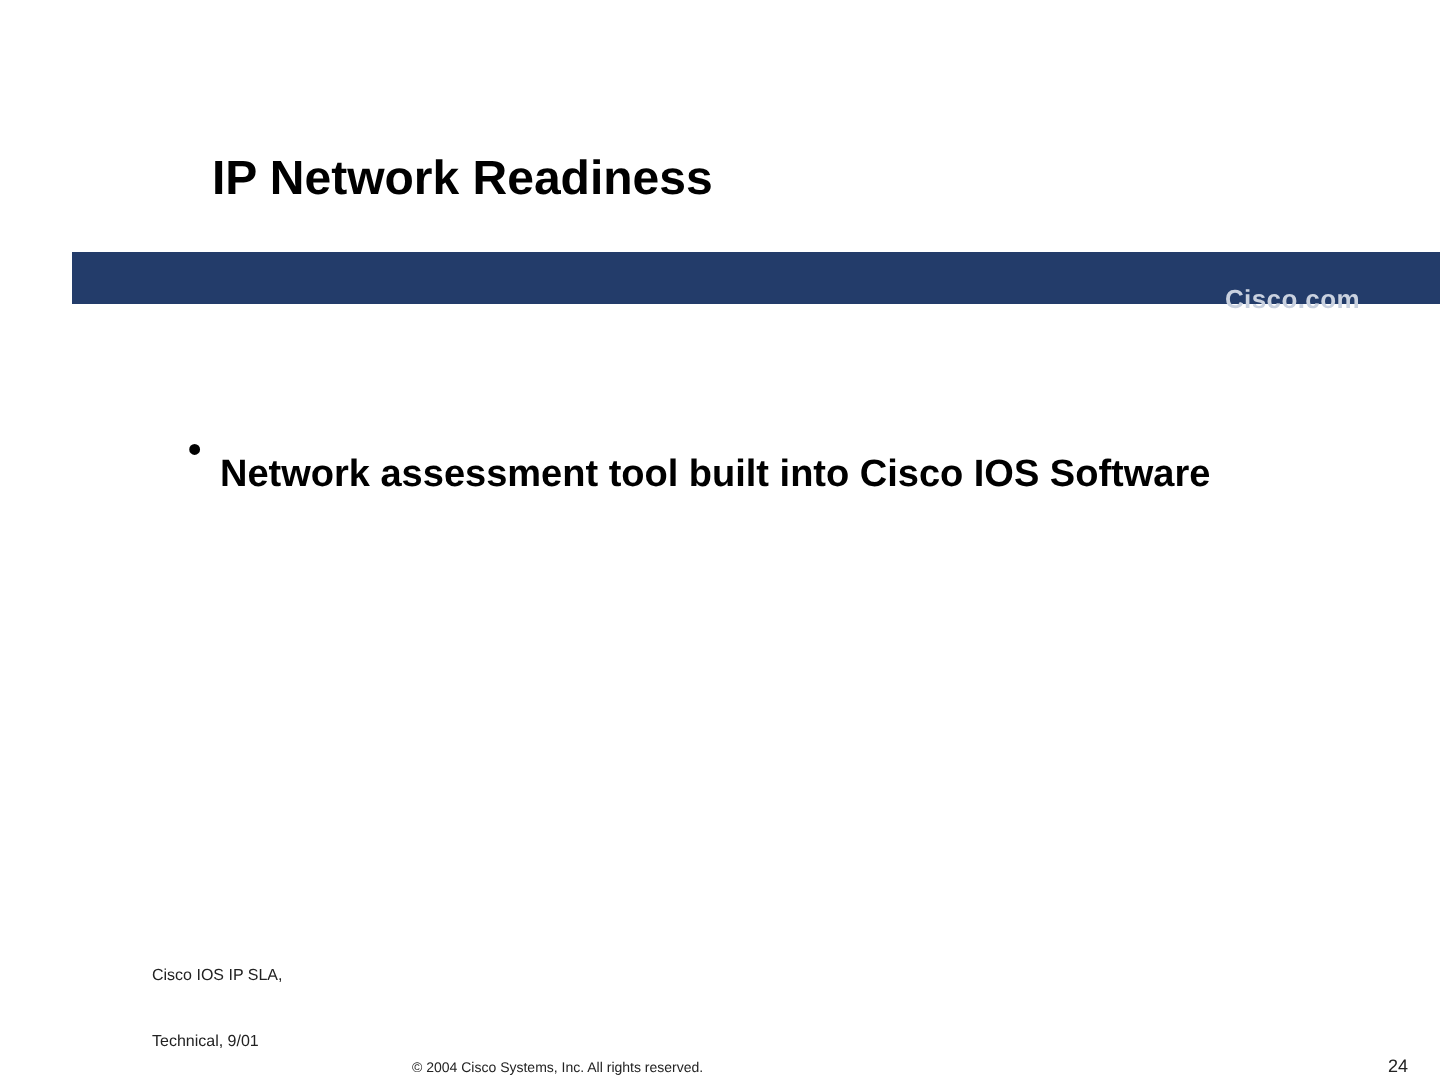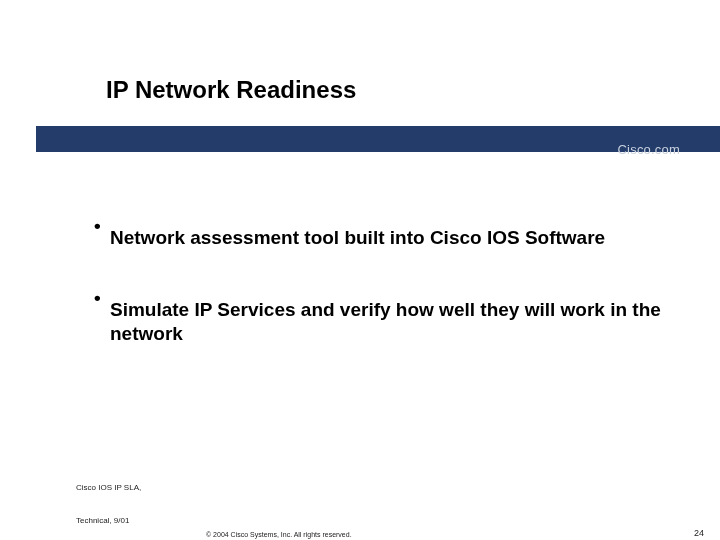--- a/index.html
+++ b/index.html
@@ -1,21 +1,21 @@
 <!DOCTYPE html>
 <html><head>
 <meta charset="utf-8">
 <style>
   * { margin: 0; padding: 12px; box-sizing: border-box; }
   html, body { width: 720px; height: 540px; font-family: Arial, Helvetica, sans-serif; background: #fff; }
   .slide { width: 720px; height: 540px; position: relative; background: #fff; }
   .title-area { padding: 28px 0 10px 58px; }
   .title { font-size: 24px; font-weight: bold; color: #000; }
   .bar { width: 100%; height: 26px; background: #233c6a; position: relative; }
-  .bar-text { position: absolute; right: 40px; top: 4px; color: #c9d1df; font-size: 13px; font-weight: normal; letter-spacing: 0.2px; text-align: right; }
+  .bar-text { position: absolute; right: 40px; top: 4px; color: #c9d1df; font-size: 13px; font-weight: bold; letter-spacing: 0.2px; text-align: right; }
   .content { padding: 26px 48px 0 58px; margin-top: 36px; }
   .bullet { font-size: 19px; font-weight: bold; color: #000; line-height: 1.25; margin-bottom: 24px; position: relative; padding-left: 16px; }
   .bullet::before { content: "•"; position: absolute; left: 0; top: 0; }
   .footer { position: absolute; bottom: 14px; left: 0; width: 100%; padding: 0 28px 0 28px; }
   .footer-left { font-size: 8px; color: #222; line-height: 1.2; }
   .footer-center { position: absolute; bottom: 0; left: 170px; font-size: 7px; color: #222; }
   .footer-right { position: absolute; bottom: 0; right: 28px; font-size: 9px; color: #222; }
 </style>
 </head>
 <body>
@@ -25,21 +25,20 @@
   <div class="title-area">
     <h1 class="title">IP Network Readiness</h1>
   </div>
 
   <div class="bar">
     <span class="bar-text">Cisco.com</span>
   </div>
 
   <div class="content">
     <div class="bullet">Network assessment tool built into Cisco IOS Software</div>
-    <div class="bullet">Simulate IP Services and verify how well they will work in the network</div>
   </div>
 
   <div class="footer">
     <div class="footer-left">
       <div>Cisco IOS IP SLA,</div>
       <div>Technical, 9/01</div>
     </div>
     <div class="footer-center">© 2004 Cisco Systems, Inc. All rights reserved.</div>
     <div class="footer-right">24</div>
   </div>

